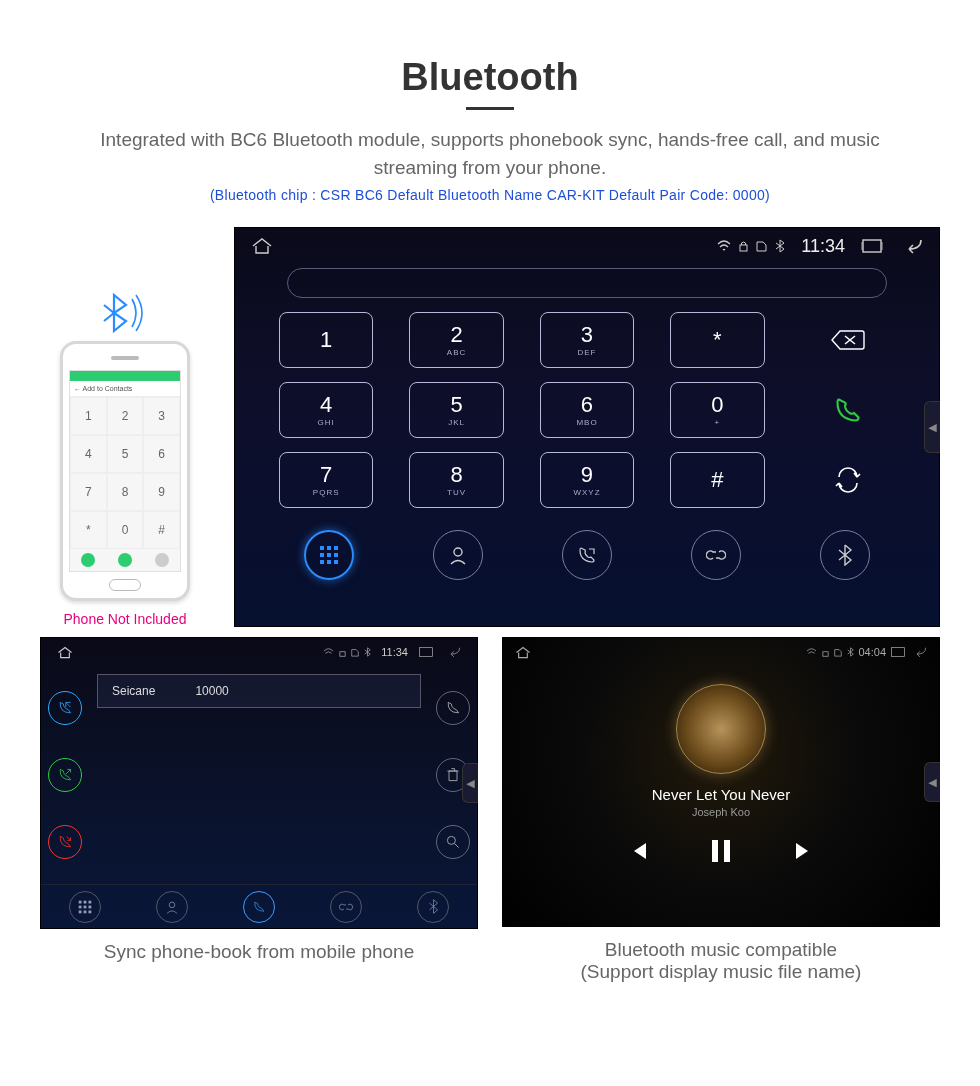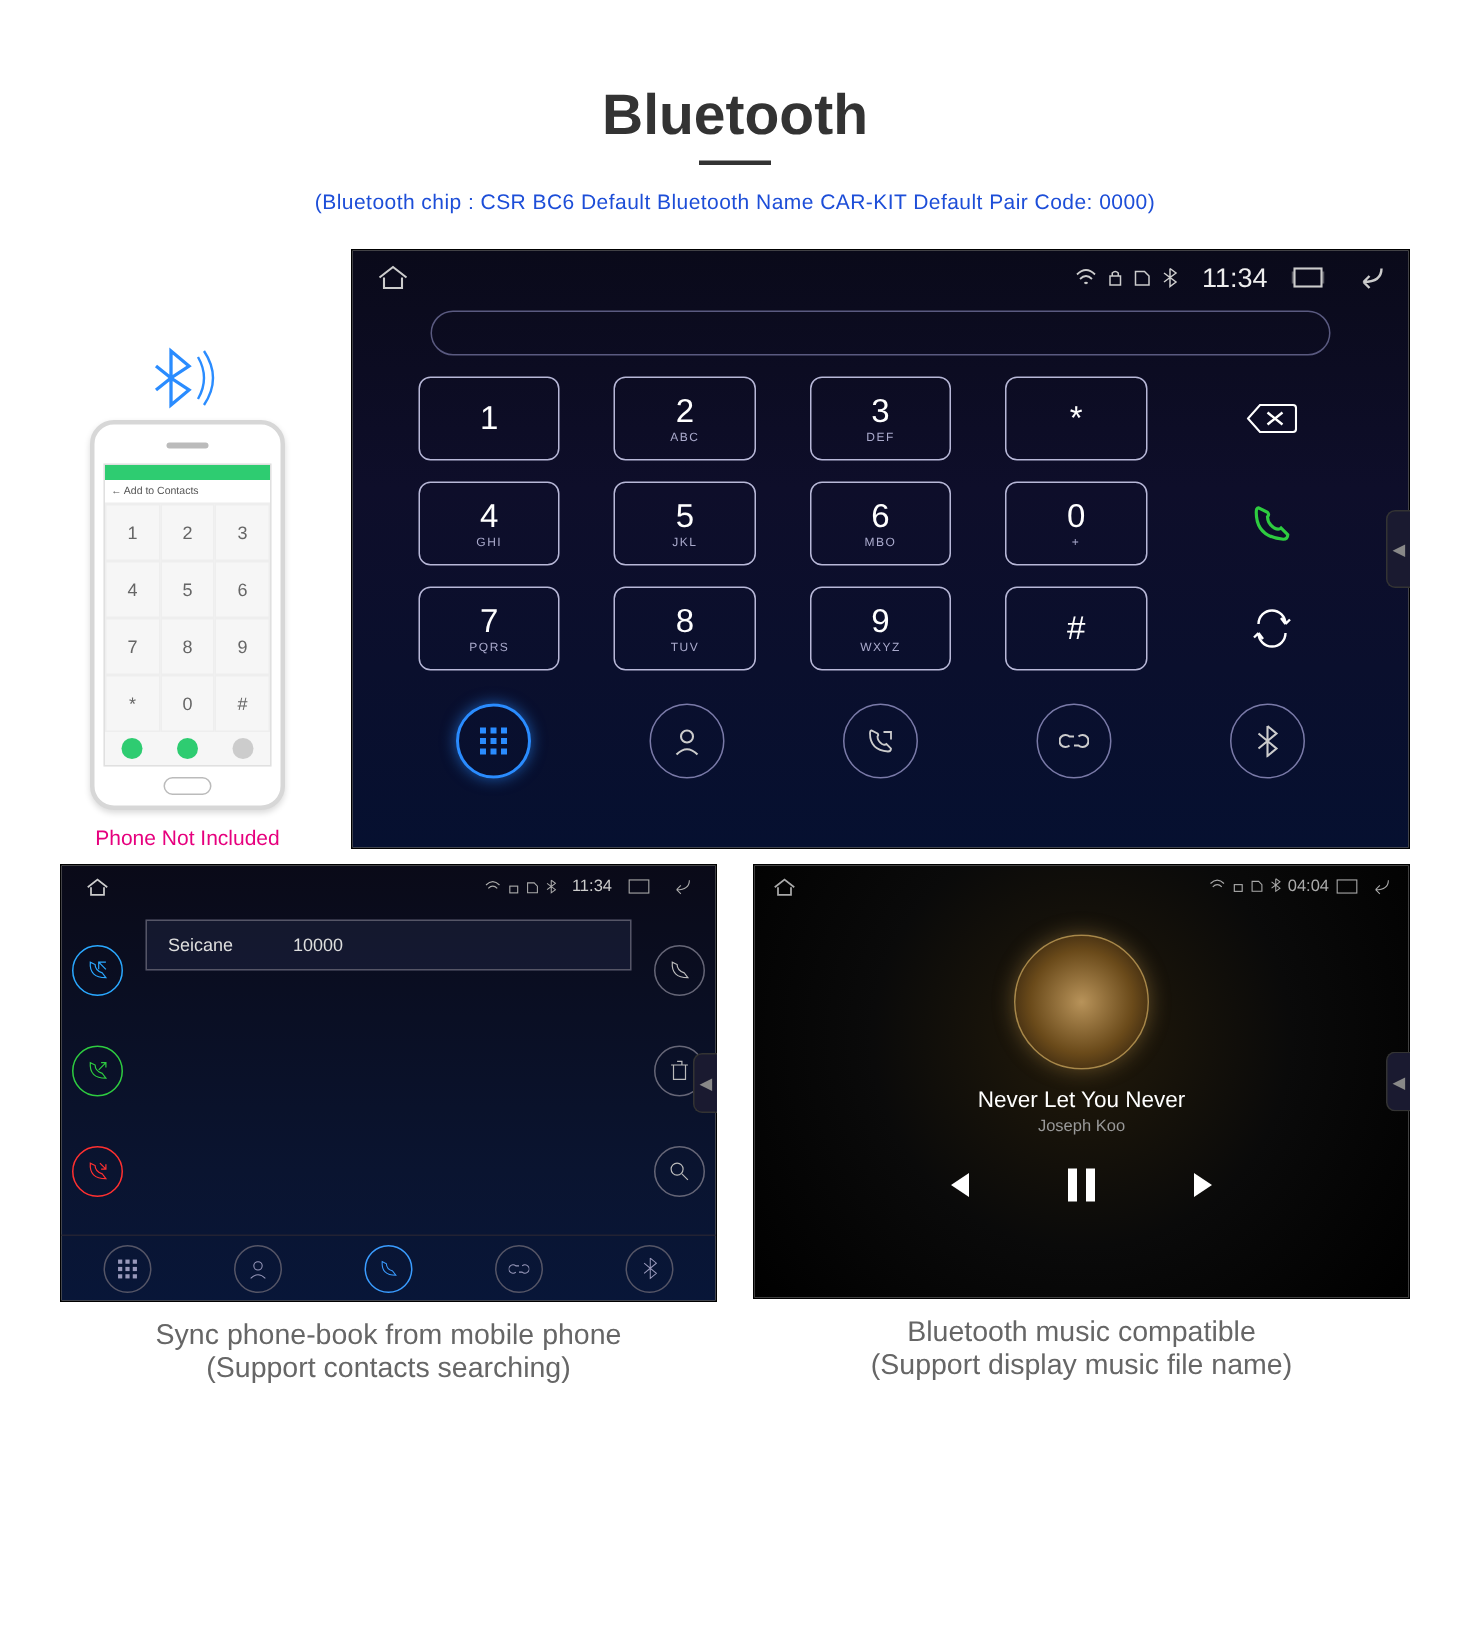--- a/index.html
+++ b/index.html
@@ -68,20 +68,21 @@
   .controls { display:flex; justify-content:center; align-items:center; gap:60px; margin:20px 0 0; color:#fff; font-size:22px; }
 
   svg { display:block; }
 </style>
 </head>
 <body>
 
 <div class="wrap">
   <h1>Bluetooth</h1>
   <div class="underline"></div>
+  <p class="desc">Integrated with BC6 Bluetooth module, supports phonebook sync, hands-free call, and music streaming from your phone.</p>
   <p class="pink">(Bluetooth chip : CSR BC6     Default Bluetooth Name CAR-KIT     Default Pair Code: 0000)</p>
 
   <div class="row1">
     <div class="phone-col">
       <div class="bt-icon">
         <svg width="50" height="44" viewBox="0 0 50 44">
           <path d="M14 4 L14 40 L26 30 L14 22 L26 14 Z M14 22 L4 14 M14 22 L4 30" stroke="#2a8cff" stroke-width="2.2" fill="none"></path>
           <path d="M32 8 Q40 22 32 36" stroke="#2a8cff" stroke-width="1.6" fill="none"></path>
           <path d="M36 4 Q48 22 36 40" stroke="#2a8cff" stroke-width="1.6" fill="none"></path>
         </svg>
@@ -385,33 +386,32 @@
           <div class="nb">
               <svg width="11" height="15" viewBox="0 0 16 22">
                 <path d="M8 1 V21 L14 16 L2 6 M8 11 L14 6 L8 1 M8 11 L2 16" stroke="#99b" fill="none"></path>
               </svg>
             </div>
         </div>
         <div class="arrow-tab" style="height:40px">◀</div>
       </div>
       <p class="caption">
         <span>Sync phone-book from mobile phone</span>
-        <span class="sub">(Support contacts searching)</span>
       </p>
     </div>
 
     <div class="panel">
       <div class="unit3">
         <div class="u3-top">
           <span>
               <svg width="16" height="13" viewBox="0 0 22 18">
                 <path d="M2 9 L11 2 L20 9 M5 9 V16 H17 V9" stroke="#aaa" stroke-width="1.6" fill="none"></path>
               </svg>
             </span>
-          <div style="display:flex;align-items:flex-start;gap:4px">
+          <div style="display:flex;align-items:center;gap:4px">
             <div class="status-icons" style="gap:5px">
               <svg width="11" height="9" viewBox="0 0 14 12">
                   <path d="M1 4 Q7 -2 13 4 M3 7 Q7 3 11 7" stroke="#aaa" fill="none"></path>
                 </svg>
               <svg width="7" height="9" viewBox="0 0 9 12">
                   <rect x="1" y="5" width="7" height="6" stroke="#aaa" fill="none"></rect>
                 </svg>
               <svg width="8" height="9" viewBox="0 0 11 12">
                   <path d="M1 2 L7 2 L10 5 V11 H1 Z" stroke="#aaa" fill="none"></path>
                 </svg>

